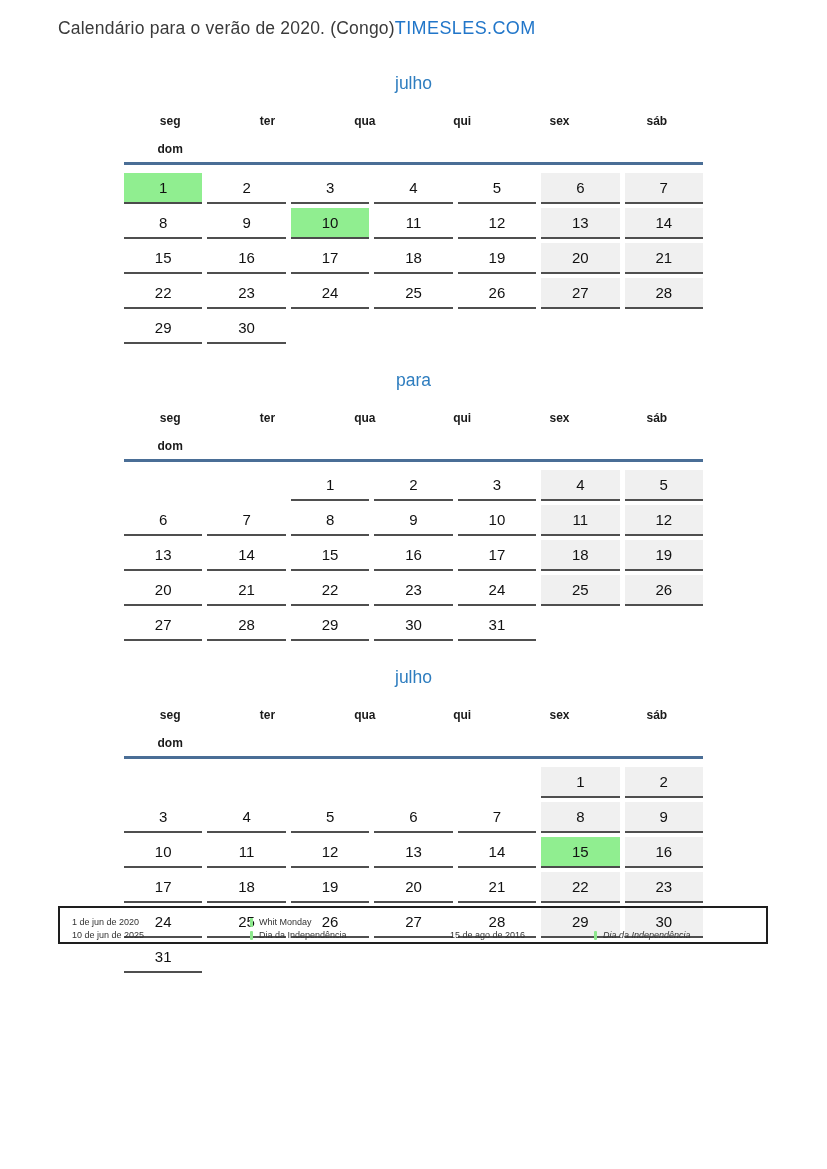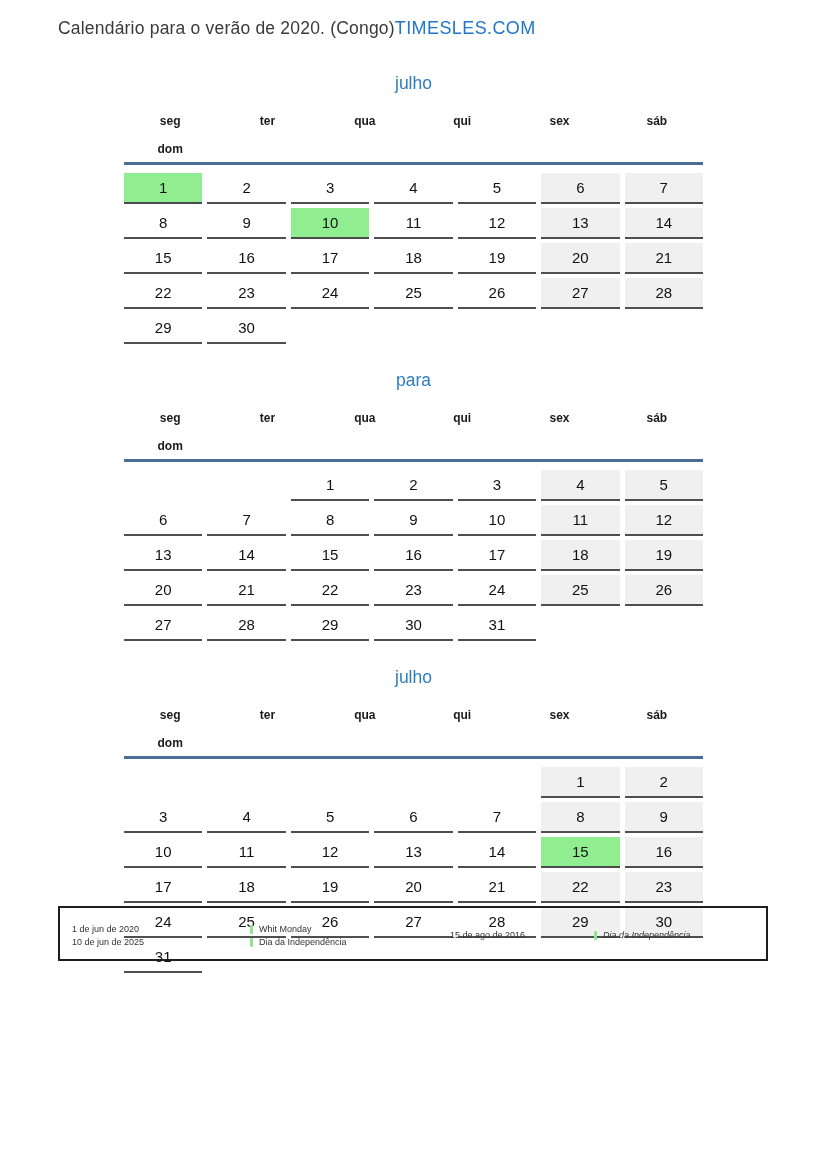--- a/index.html
+++ b/index.html
@@ -56,23 +56,23 @@
     font-size:15px;color:#111;
     border-bottom:2px solid var(--underline);
     box-sizing:content-box;
   }
   .cell.empty{border-bottom:none;}
   .cell.weekend{background:var(--weekend-gray);}
   .cell.holiday{background:var(--holiday-green);border-bottom-color:#4b4b4b;}
 
   
   .legend{
-    position:absolute;left:58px;top:906px;width:710px;height:55px;
+    position:absolute;left:58px;top:906px;width:710px;height:38px;
     border:2px solid #1e1e1e;box-sizing:border-box;
-    display:flex;align-items:center;
+    display:flex;align-items:flex-end;
     padding:4px 0 0 12px;
     font-size:9px;line-height:13px;color:#333;
   }
   .lg-col{display:flex;flex-direction:column;}
   .lg-dates-1{width:178px;}
   .lg-hols-1{width:200px;}
   .lg-dates-2{width:144px;}
   .lg-hols-2{flex:1;font-style:italic;}
   .lg-holiday{display:flex;align-items:center;}
   .lg-marker{

